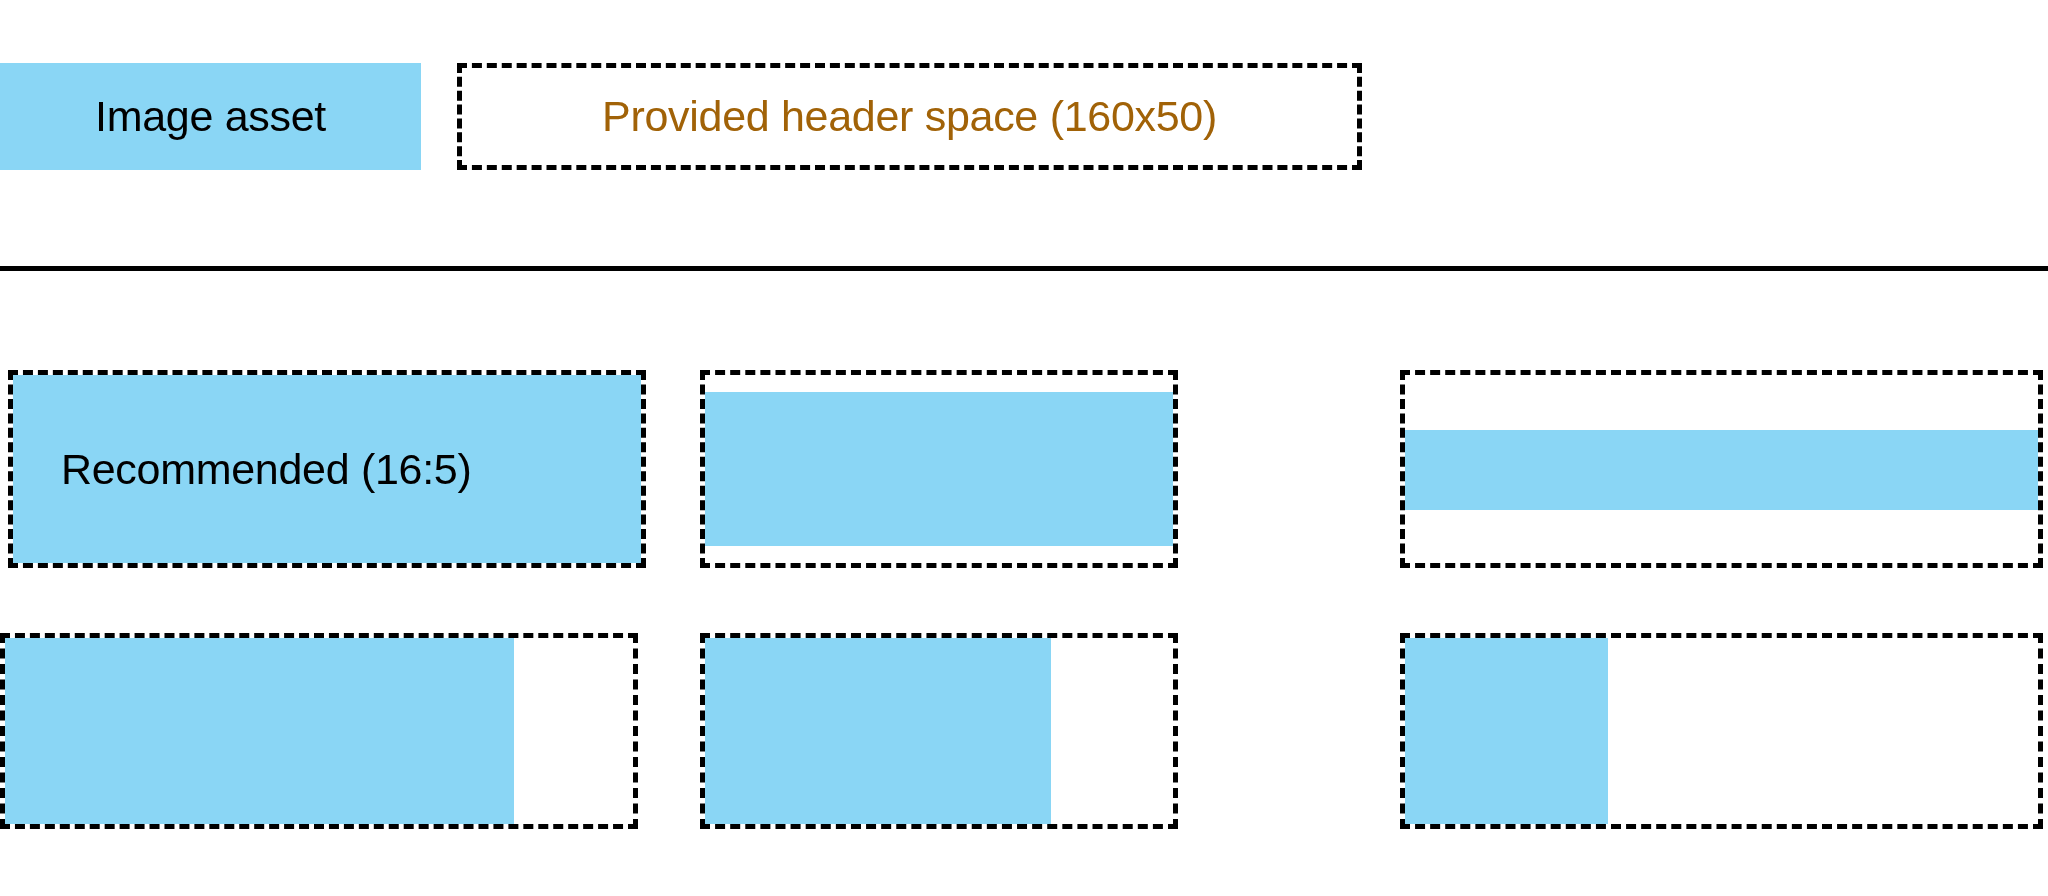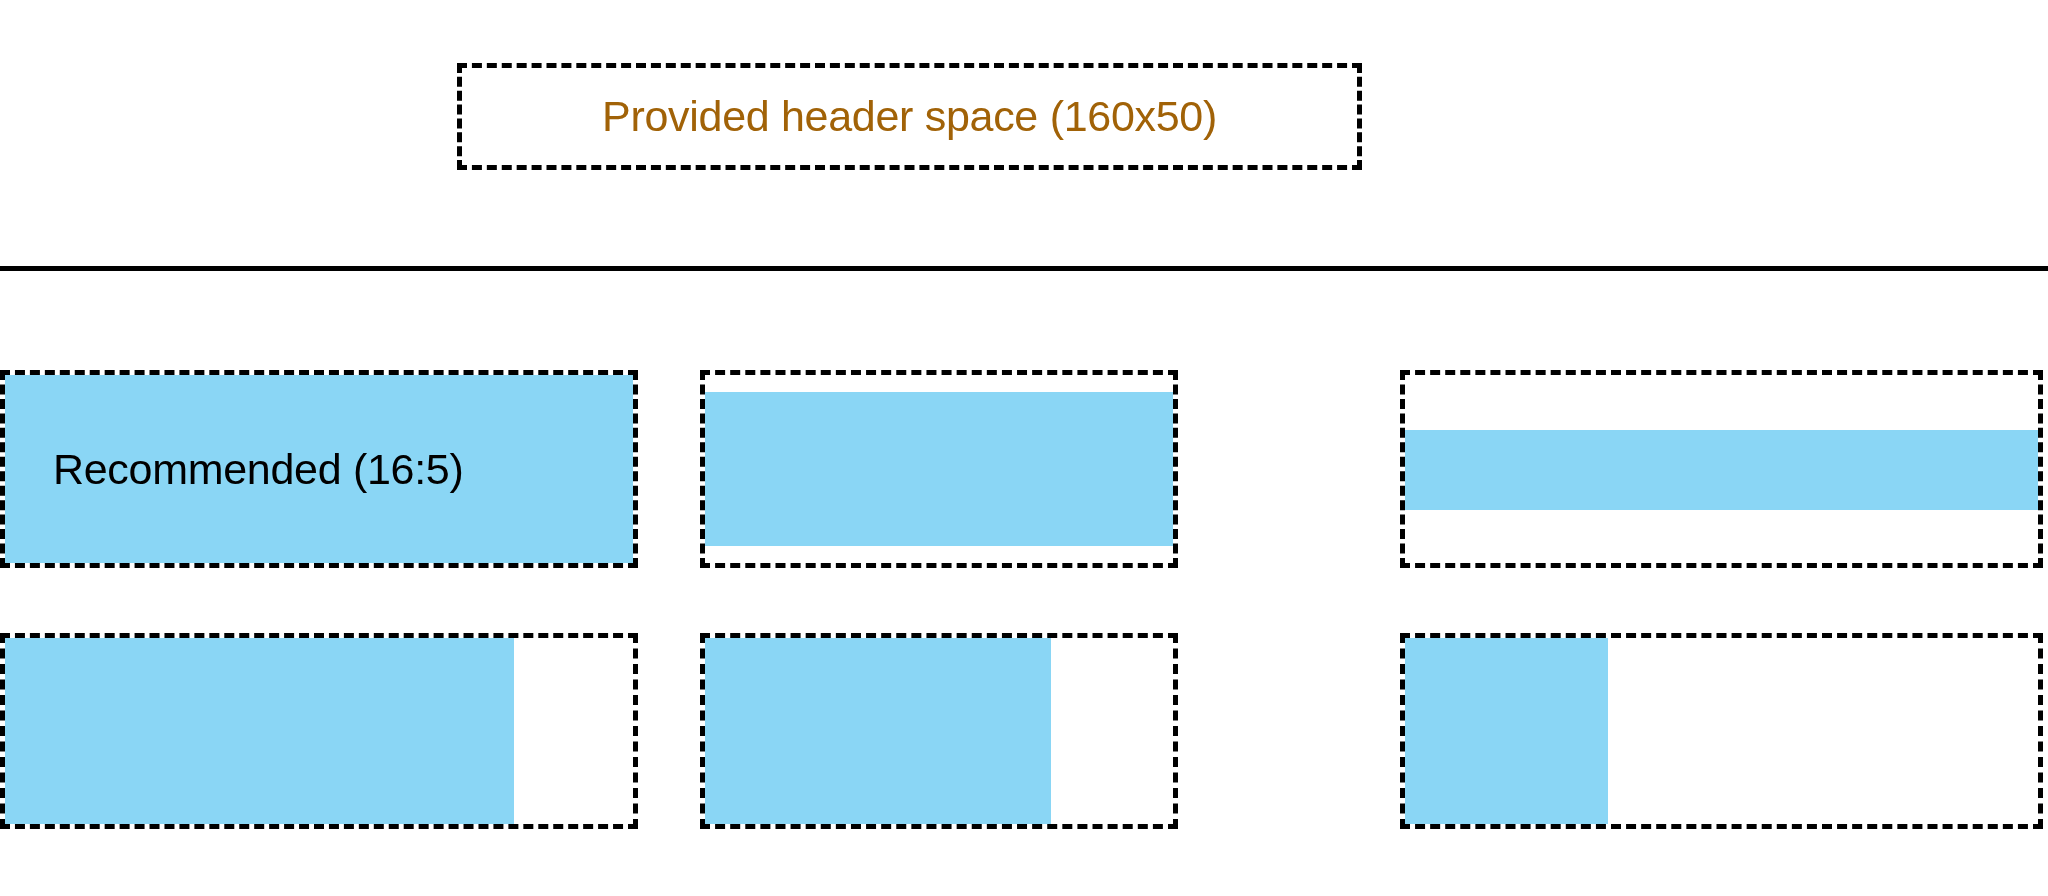--- a/index.html
+++ b/index.html
@@ -104,36 +104,39 @@
     transform: translateY(-50%);
     font-size: 43px;
     line-height: 1;
     color: #000000;
     letter-spacing: -0.3px;
     white-space: nowrap;
     z-index: 2;
   }
 
   
-  #slot-r1c1 { left: 0px;    top: 370px; width: 638px; height: 198px; }
+  #slot-r1c1 { left: 8px;    top: 370px; width: 638px; height: 198px; }
   #slot-r1c2 { left: 700px;  top: 370px; width: 478px; height: 198px; }
   #slot-r1c3 { left: 1400px; top: 370px; width: 643px; height: 198px; }
 
   
   #slot-r2c1 { left: 0px;    top: 633px; width: 638px; height: 196px; }
   #slot-r2c2 { left: 700px;  top: 633px; width: 478px; height: 196px; }
   #slot-r2c3 { left: 1400px; top: 633px; width: 643px; height: 196px; }
 </style>
 </head>
 <body>
 
 <div id="canvas" style="background: rgb(255, 255, 255);">
 
   <div class="header-row">
 
+    <div class="asset-swatch">
+      <span class="label">Image asset</span>
+    </div>
 
     <div class="header-slot">
       <span class="label">Provided header space (160x50)</span>
     </div>
 
   </div>
 
   <div class="divider"></div>
 
   <div class="slot" id="slot-r1c1">

